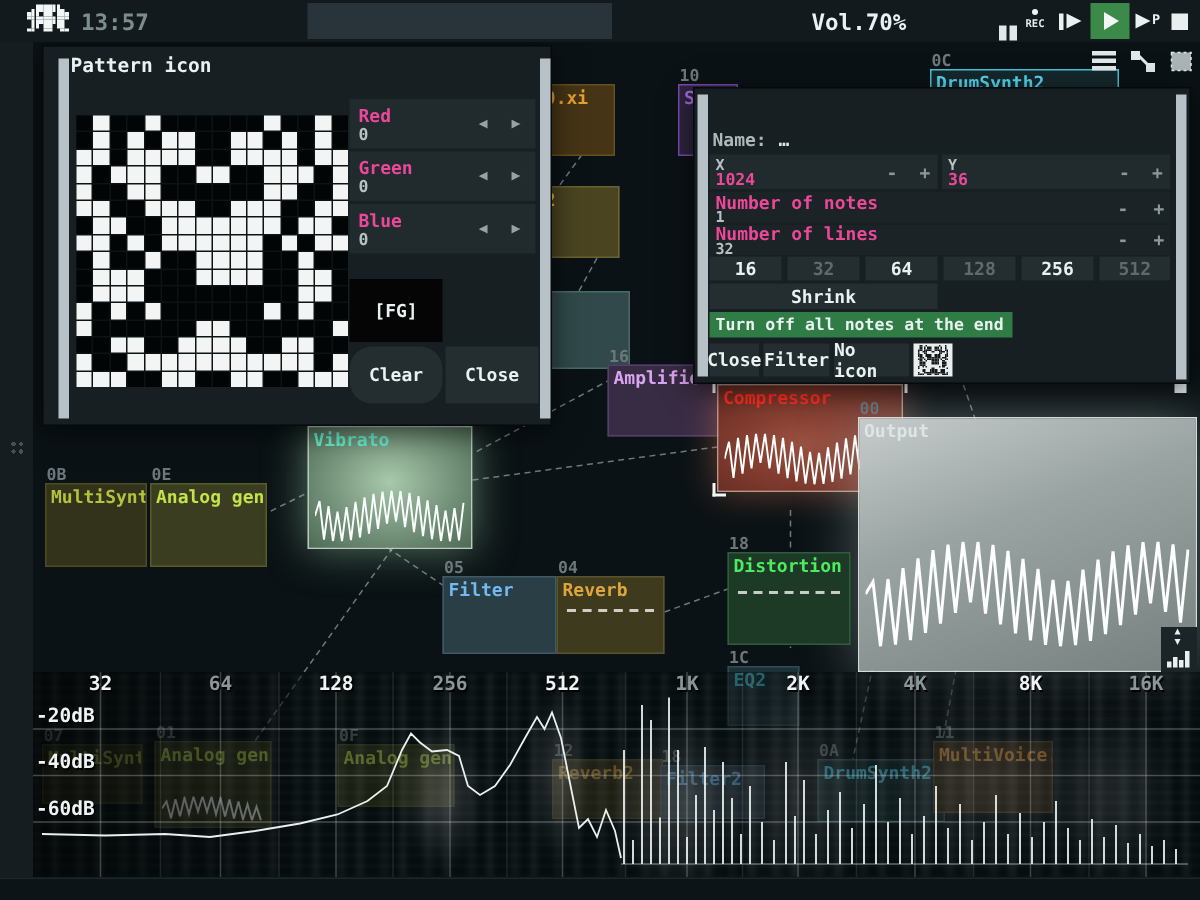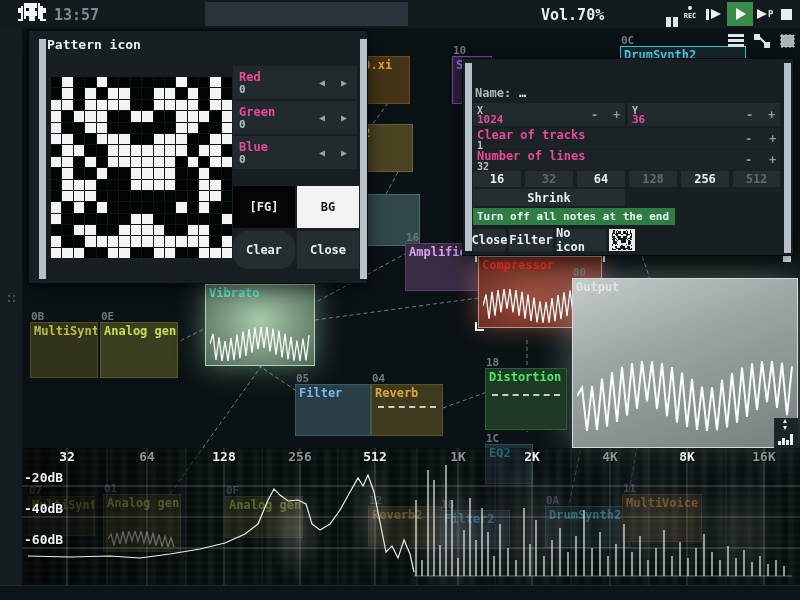--- a/index.html
+++ b/index.html
@@ -559,21 +559,20 @@
       <div class="abs arr" style="left:86px;top:11px;">◀</div>
       <div class="abs arr" style="left:108px;top:11px;">▶</div>
     </div>
     <div class="row" style="left:204px;top:105px;width:124px;height:33px;">
       <div class="abs rlabel" style="left:6px;top:5px;">Blue</div>
       <div class="abs rvalue" style="left:6px;top:18px;">0</div>
       <div class="abs arr" style="left:86px;top:11px;">◀</div>
       <div class="abs arr" style="left:108px;top:11px;">▶</div>
     </div>
     <div class="btn" style="left:204px;top:155px;width:62px;height:42px;background:#050505;">[FG]</div>
-    <div class="btn" style="left:268px;top:155px;width:62px;height:42px;background:#f2f4f4;color:#121718;">BG</div>
     <div class="btn" style="left:204px;top:200px;width:62px;height:38px;border-radius:15px;">Clear</div>
     <div class="btn" style="left:268px;top:200px;width:62px;height:38px;">Close</div>
   </div>
 
   <div class="dialog" id="dlg-props" style="left:462px;top:58px;width:330px;height:196px;">
     <div class="sbar" style="left:2px;top:4px;height:188px;"></div>
     <div class="sbar" style="left:321px;top:4px;height:190px;"></div>
     <div class="abs" style="left:12px;top:27px;font:bold 12px 'DejaVu Sans Mono',monospace;color:#aeb8bb;">Name:</div>
     <div class="abs" style="left:56px;top:27px;font:bold 12px 'DejaVu Sans Mono',monospace;color:#dce4e4;">…</div>
 
@@ -583,21 +582,21 @@
       <div class="pm" style="left:118px;top:5px;">-</div>
       <div class="pm" style="left:140px;top:5px;">+</div>
     </div>
     <div class="row" style="left:165px;top:44px;width:152px;height:23px;">
       <div class="abs rvalue" style="left:4px;top:2px;font-size:10px;">Y</div>
       <div class="abs rlabel" style="left:4px;top:11px;font-size:11px;">36</div>
       <div class="pm" style="left:118px;top:5px;">-</div>
       <div class="pm" style="left:140px;top:5px;">+</div>
     </div>
     <div class="row" style="left:10px;top:69px;width:307px;height:21px;background:#1b2326;">
-      <div class="abs rlabel" style="left:4px;top:1px;">Clear of tracks</div>
+      <div class="abs rlabel" style="left:4px;top:1px;">Number of notes</div>
       <div class="abs rvalue" style="left:4px;top:12px;font-size:10px;">1</div>
       <div class="pm" style="left:272px;top:4px;">-</div>
       <div class="pm" style="left:296px;top:4px;">+</div>
     </div>
     <div class="row" style="left:10px;top:91px;width:307px;height:20px;background:#1b2326;">
       <div class="abs rlabel" style="left:4px;top:0px;">Number of lines</div>
       <div class="abs rvalue" style="left:4px;top:11px;font-size:10px;">32</div>
       <div class="pm" style="left:272px;top:3px;">-</div>
       <div class="pm" style="left:296px;top:3px;">+</div>
     </div>

